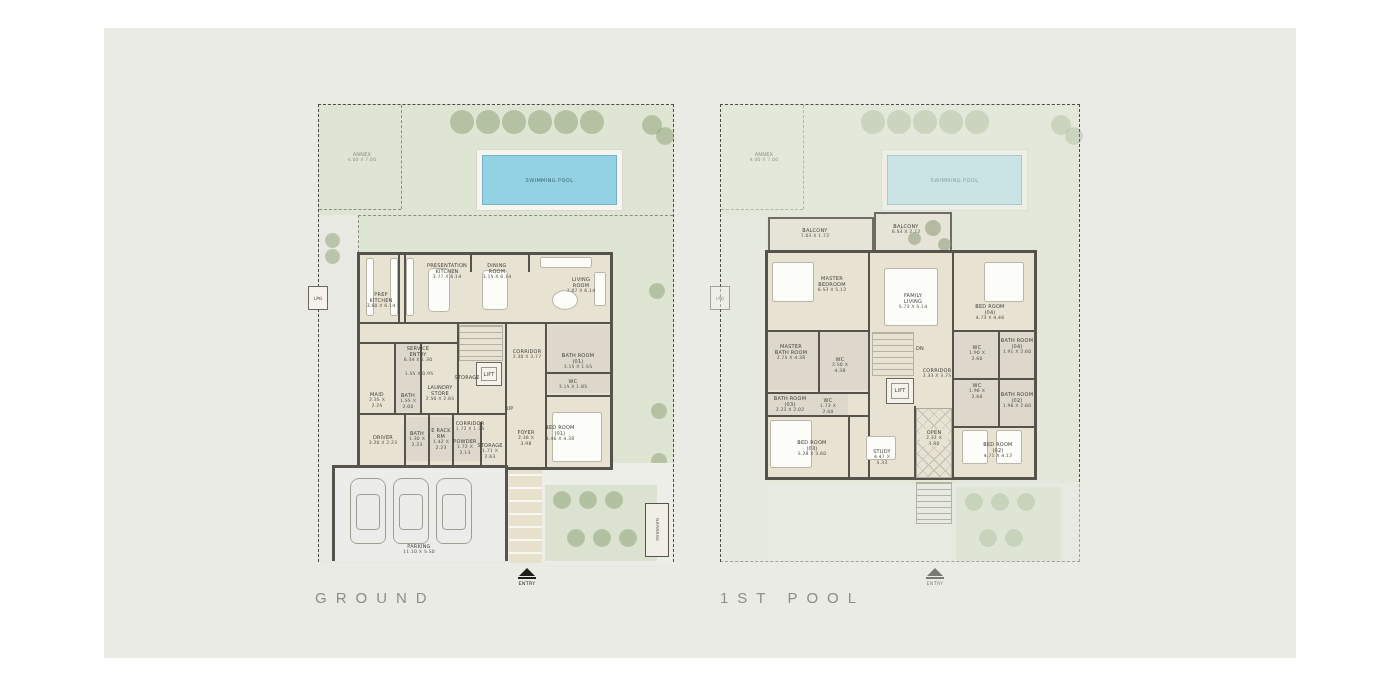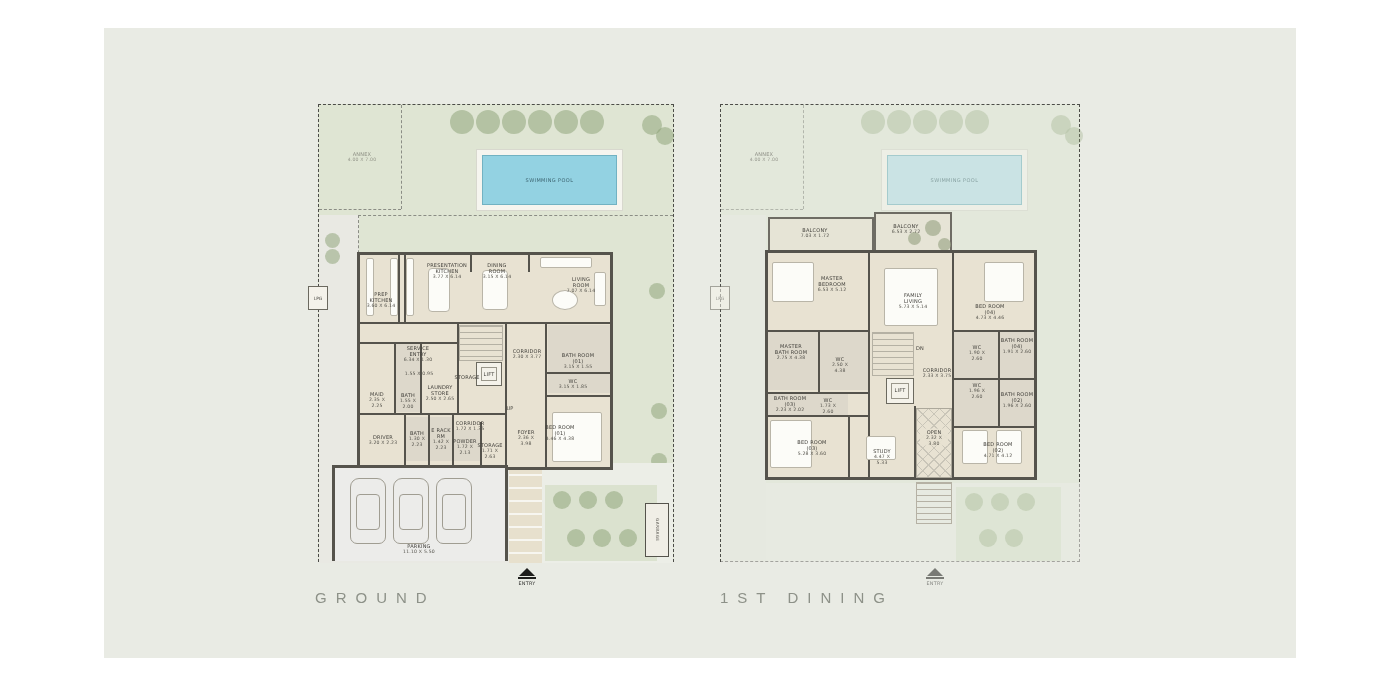--- a/index.html
+++ b/index.html
@@ -425,14 +425,14 @@
       <span class="dm">4.71 X 4.12</span>
     </div>
 
   <div class="entry half" style="left:935px;top:568px;">
     <div class="tri"></div>
     <div class="base"></div>
     <div class="txt">ENTRY</div>
   </div>
 
   <div class="floor-title" style="left:315px;top:589px;">GROUND</div>
-  <div class="floor-title" style="left:720px;top:589px;">1ST DINING</div>
+  <div class="floor-title" style="left:720px;top:589px;">1ST POOL</div>
 </div>
 
 </body></html>

